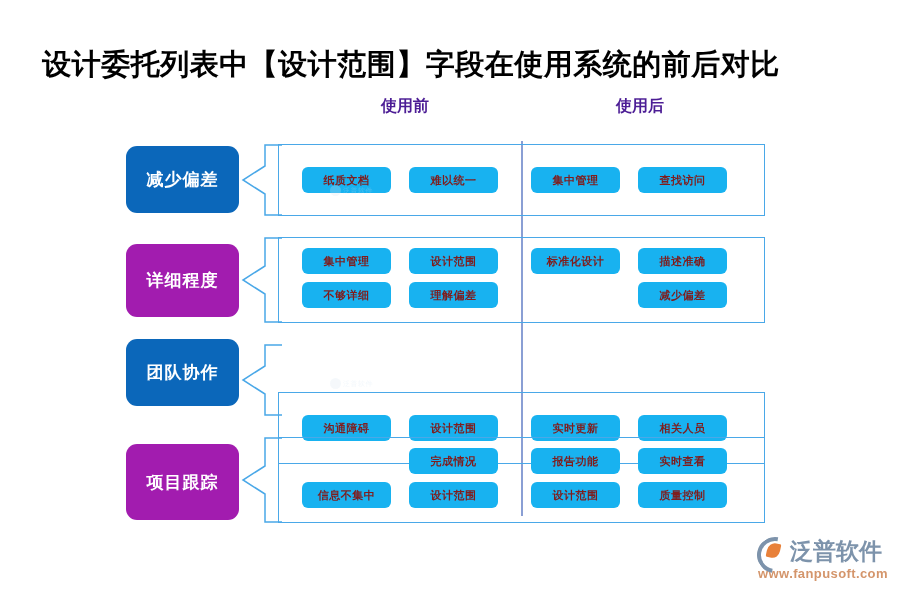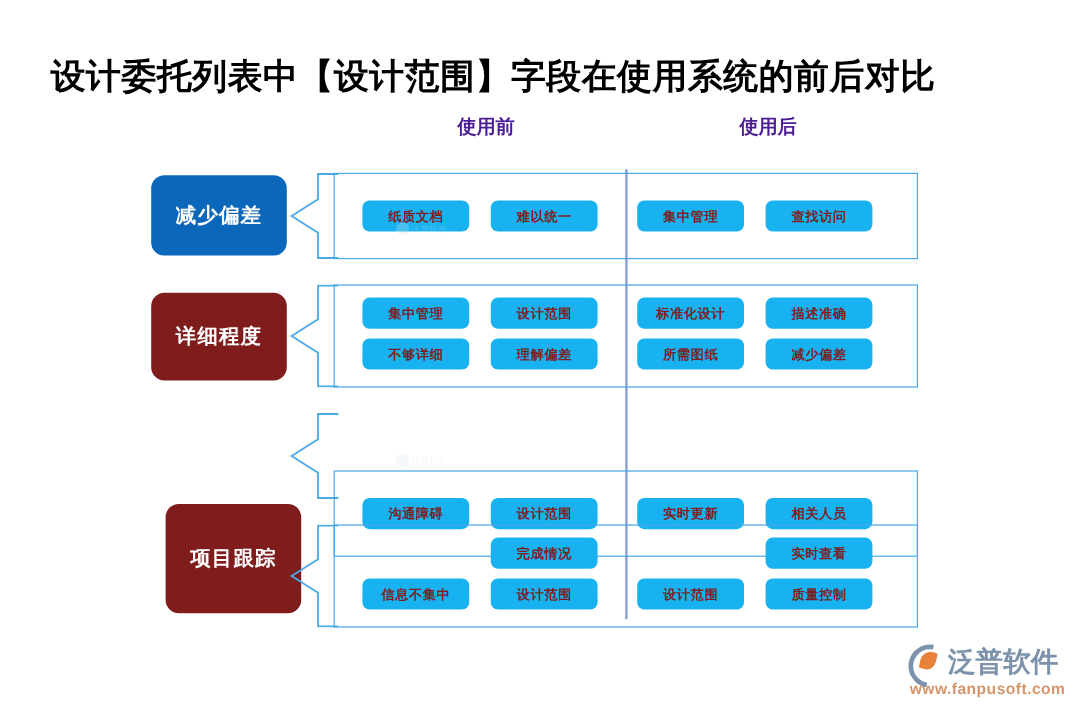--- a/index.html
+++ b/index.html
@@ -72,21 +72,21 @@
     align-items: center;
     justify-content: center;
     color: #ffffff;
     font-family: "Liberation Serif", "DejaVu Serif", serif;
     font-size: 17px;
     font-weight: bold;
     letter-spacing: 1px;
     box-sizing: border-box;
   }
   .row-label.dark  { background: #0b67ba; }
-  .row-label.light { background: #7f1d1d; }
+  .row-label.light { background: #a21caf; }
 
   
   .arrow-connector {
     position: absolute;
     left: 239px;
     width: 44px;
   }
   .arrow-connector svg { display: block; }
 
   
@@ -259,48 +259,49 @@
       </svg>
     </div>
     <div class="row-container" style="top: 237px; height: 86px;">
       <div class="pill-grid">
         <div class="pill col-0 line-1">集中管理</div>
         <div class="pill col-1 line-1">设计范围</div>
         <div class="pill col-1 line-2">理解偏差</div>
         <div class="pill col-0 line-2">不够详细</div>
         <div class="pill col-2 line-1">标准化设计</div>
         <div class="pill col-3 line-1">描述准确</div>
-        <div class="pill col-2 line-2">所需图纸</div>
         <div class="pill col-3 line-2">减少偏差</div>
       </div>
     </div>
+    <div class="row-label dark" style="top: 339px; height: 67px;">团队协作</div>
     <div class="arrow-connector" style="top: 344px; height: 72px;">
       <svg width="44" height="72" viewBox="0 0 44 72">
         <path d="M 43 1 L 26 1 L 26 22 L 4 36 L 26 50 L 26 71 L 43 71" fill="none" stroke="#4aa8e8" stroke-width="1.5" stroke-linejoin="miter"></path>
       </svg>
     </div>
     <div class="row-container" style="top: 344px; height: 72px; margin-top: 48px;">
       <div class="pill-grid">
         <div class="pill col-0 single">沟通障碍</div>
         <div class="pill col-1 single">设计范围</div>
         <div class="pill col-2 single">实时更新</div>
         <div class="pill col-3 single">相关人员</div>
       </div>
     </div>
-    <div class="row-label light" style="top: 420px; height: 91px; margin-left: 12px;">项目跟踪</div>
+    <div class="row-label light" style="top: 444px; height: 76px;">项目跟踪</div>
     <div class="arrow-connector" style="top: 437px; height: 86px;">
       <svg width="44" height="86" viewBox="0 0 44 86">
         <path d="M 43 1 L 26 1 L 26 29 L 4 43 L 26 57 L 26 85 L 43 85" fill="none" stroke="#4aa8e8" stroke-width="1.5" stroke-linejoin="miter"></path>
       </svg>
     </div>
     <div class="row-container" style="top: 437px; height: 86px;">
       <div class="pill-grid">
         <div class="pill col-1 line-1">完成情况</div>
         <div class="pill col-0 line-2">信息不集中</div>
         <div class="pill col-1 line-2">设计范围</div>
+        <div class="pill col-2 line-1">报告功能</div>
         <div class="pill col-3 line-1">实时查看</div>
         <div class="pill col-2 line-2">设计范围</div>
         <div class="pill col-3 line-2">质量控制</div>
       </div>
     </div>
     <div class="pill-watermark" style="left: 330px; top: 185px;">
       <span class="wm-mark"></span>
       <span class="wm-text">泛普软件</span>
     </div>
     <div class="pill-watermark" style="left: 330px; top: 378px;">

